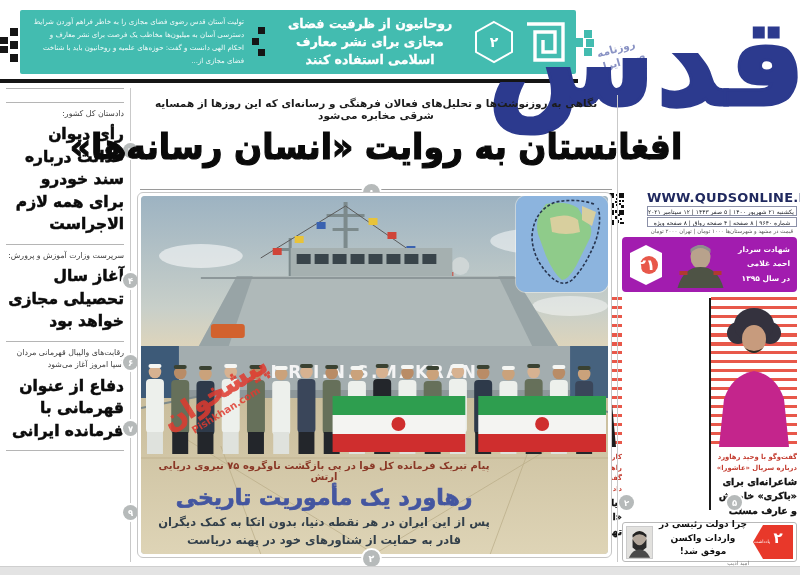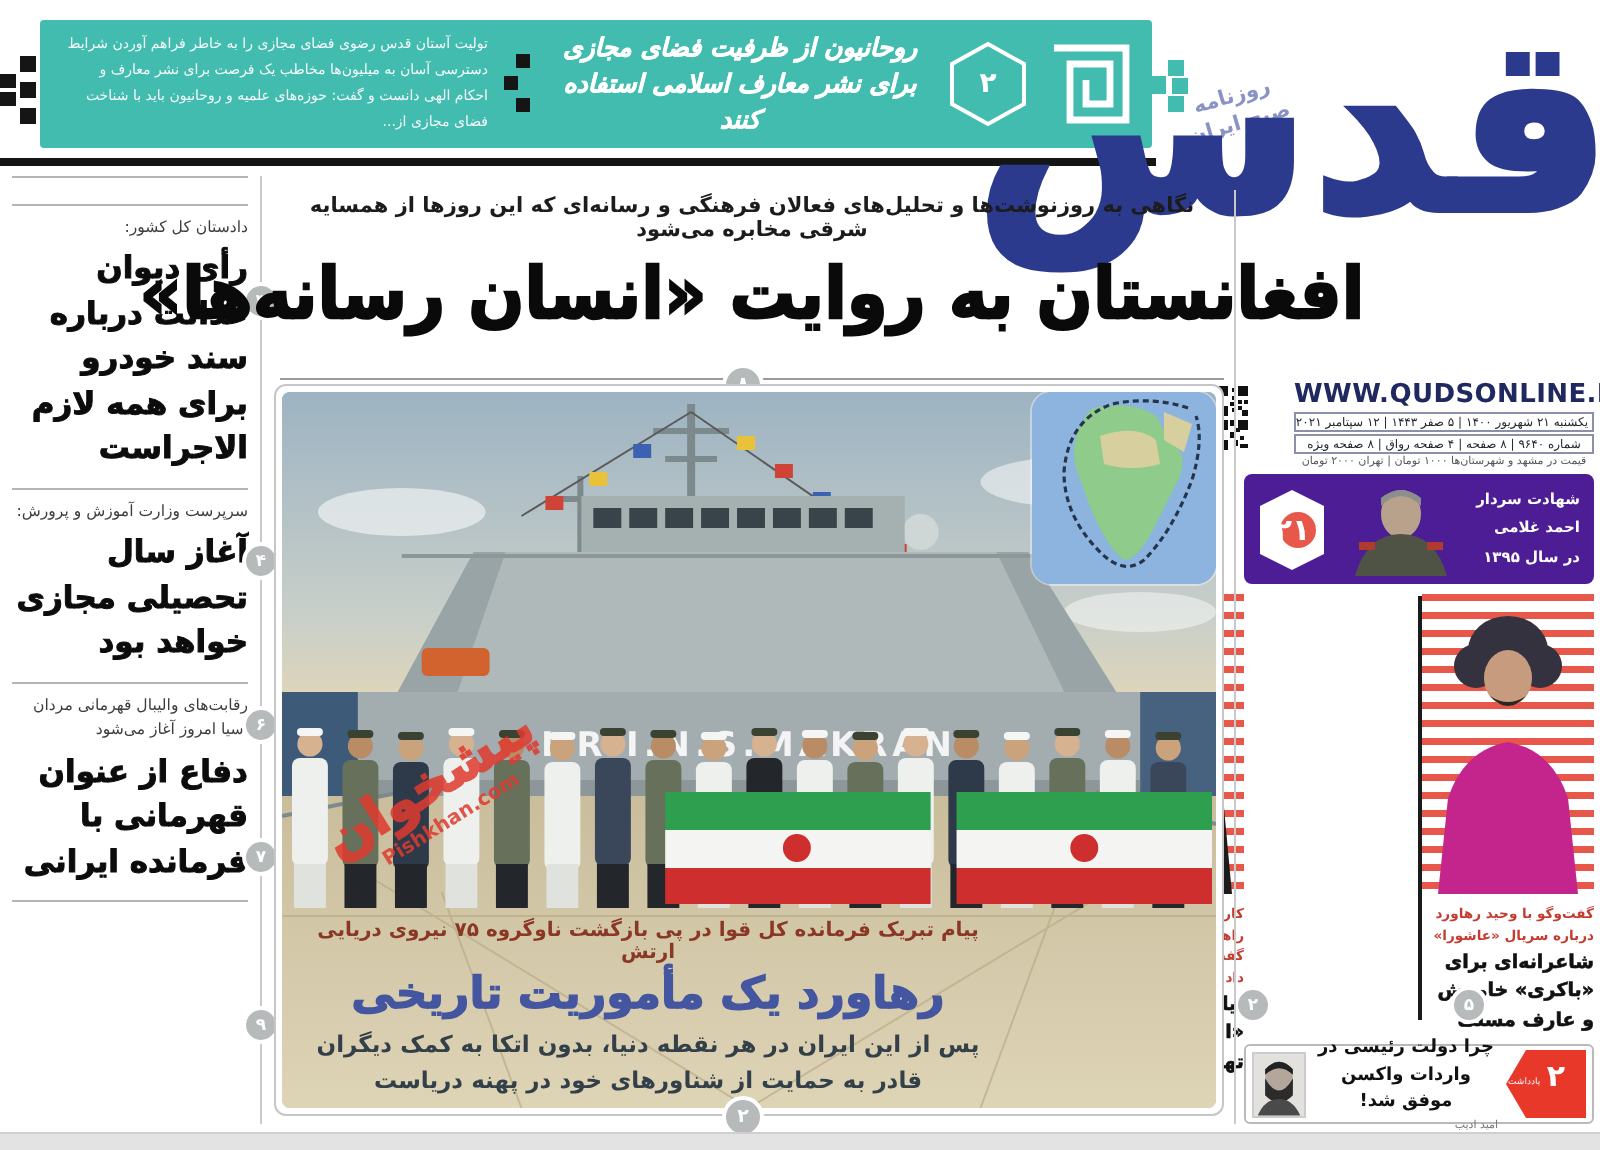--- a/index.html
+++ b/index.html
@@ -8,42 +8,42 @@
 
   
   #teal-banner{position:absolute;right:224px;left:20px;top:10px;height:64px;background:#43bcb0;border-radius:2px;
     display:flex;flex-direction:row;align-items:center;gap:8px;padding:4px 8px;color:#fff;}
   .kufic{flex:0 0 46px;height:46px;}
   .hexbadge{flex:0 0 40px;height:44px;position:relative;}
   .hexbadge svg{position:absolute;inset:0;}
   .hexbadge .num{position:absolute;inset:0;display:flex;align-items:center;justify-content:center;font-size:14px;font-weight:bold;color:#fff;}
   #banner-center{flex:0 0 192px;text-align:center;}
   #banner-center .bk{font-size:6.5px;opacity:.92;margin-bottom:2px;}
-  #banner-center .bh{font-size:12.5px;font-weight:bold;line-height:1.45;font-style:italic;-webkit-text-stroke:.3px #fff;}
+  #banner-center .bh{font-size:12.5px;font-weight:bold;line-height:1.45;-webkit-text-stroke:.3px #fff;}
   .pixdiv{flex:0 0 14px;height:34px;}
   #banner-side{flex:1;font-size:7px;line-height:1.85;text-align:right;opacity:.95;padding-left:4px;}
   #pix-left{position:absolute;left:0;top:28px;width:18px;height:34px;}
   #pix-right{position:absolute;right:206px;top:28px;width:20px;height:30px;}
   #black-rule{position:absolute;left:0;top:79px;width:578px;height:4px;background:#151515;}
 
   
   #logo{position:absolute;right:-6px;top:-34px;width:220px;text-align:center;color:#2c3a8e;
     font-size:122px;font-weight:bold;line-height:1.6;-webkit-text-stroke:3px #2c3a8e;letter-spacing:-4px;}
   #tagline{position:absolute;right:150px;top:42px;width:64px;color:#8a93c4;font-size:10.5px;line-height:1.3;
     transform:rotate(-16deg);text-align:center;font-weight:bold;}
   #website{position:absolute;right:3px;top:190px;width:150px;text-align:right;color:#20295f;
     font-weight:bold;font-size:13px;direction:ltr;letter-spacing:.2px;}
   .qr{position:absolute;width:15px;height:15px;}
   #qr1{right:176px;top:193px;} #qr2{right:176px;top:210px;}
   #datelines{position:absolute;right:3px;top:206px;width:150px;font-size:6px;color:#23262e;text-align:center;}
   #datelines .row{border:.5px solid #8b90a8;padding:.5px 2px;margin-bottom:1px;white-space:nowrap;overflow:hidden;}
   #datelines .row3{font-size:5.5px;border:none;color:#555;}
 
   
-  #memorial{position:absolute;right:3px;top:237px;width:175px;height:55px;background:#4c1d95;border-radius:4px;
+  #memorial{position:absolute;right:3px;top:237px;width:175px;height:55px;background:#a21caf;border-radius:4px;
     display:flex;align-items:center;padding:4px 7px;color:#fff;}
   #memorial .mtxt{flex:0 0 52px;font-size:7.5px;font-weight:bold;line-height:1.9;}
   #memorial .mportrait{flex:1;height:100%;}
   .daybadge{position:relative;flex:0 0 34px;height:42px;}
   .daybadge .dnum{position:absolute;inset:0;display:flex;align-items:center;justify-content:center;
     font-size:15px;font-weight:bold;color:#fff;padding-top:1px;}
 
   
   .stripes{background:repeating-linear-gradient(180deg,#e8584a 0 3.5px,#ffffff 3.5px 9px);}
   #portrait-left{position:absolute;right:178px;top:297px;width:86px;height:150px;}

